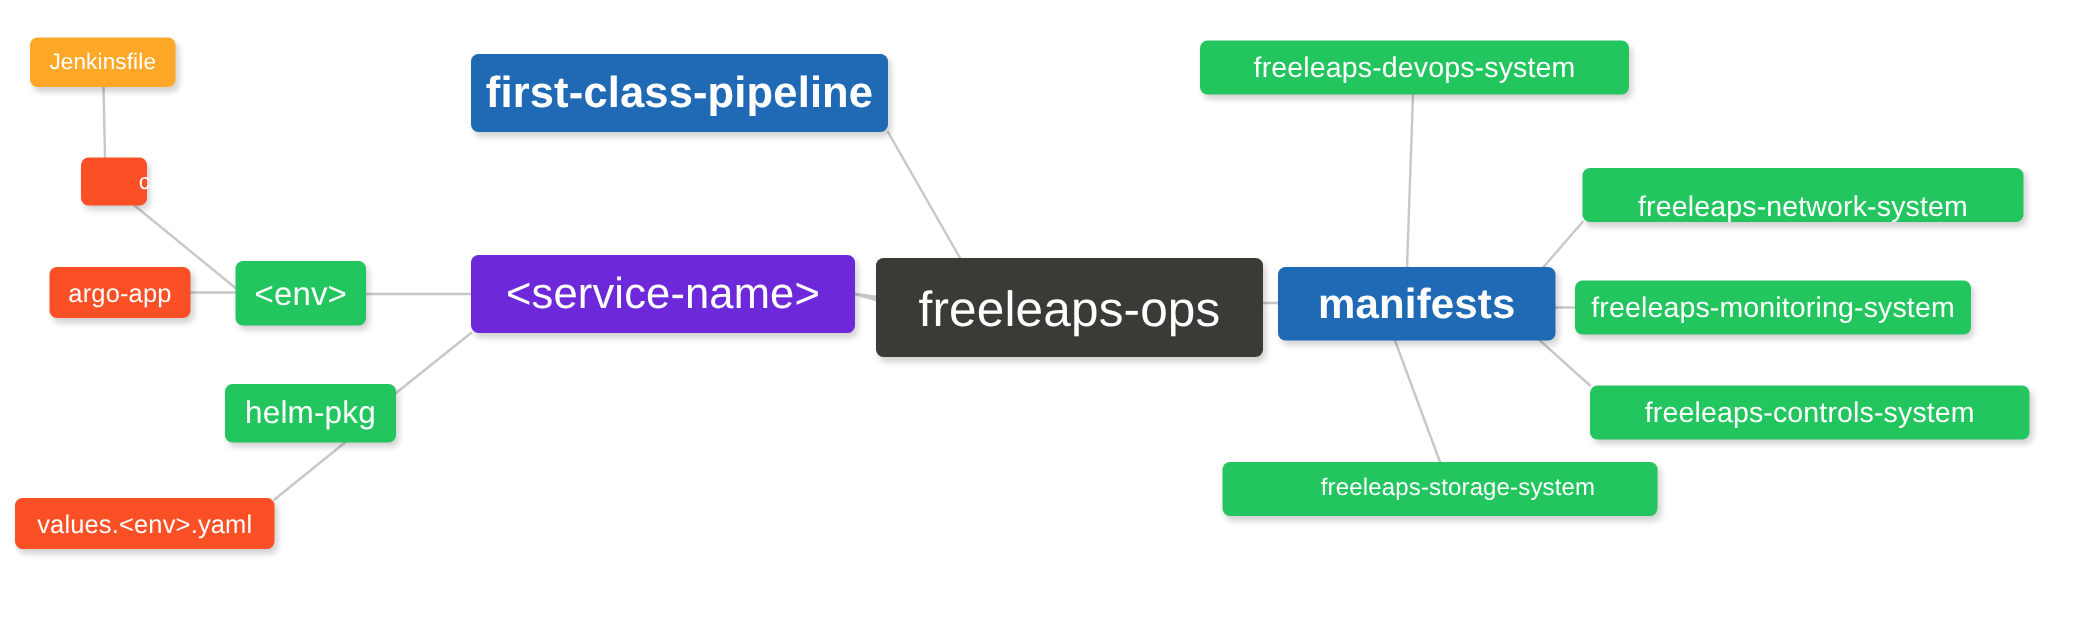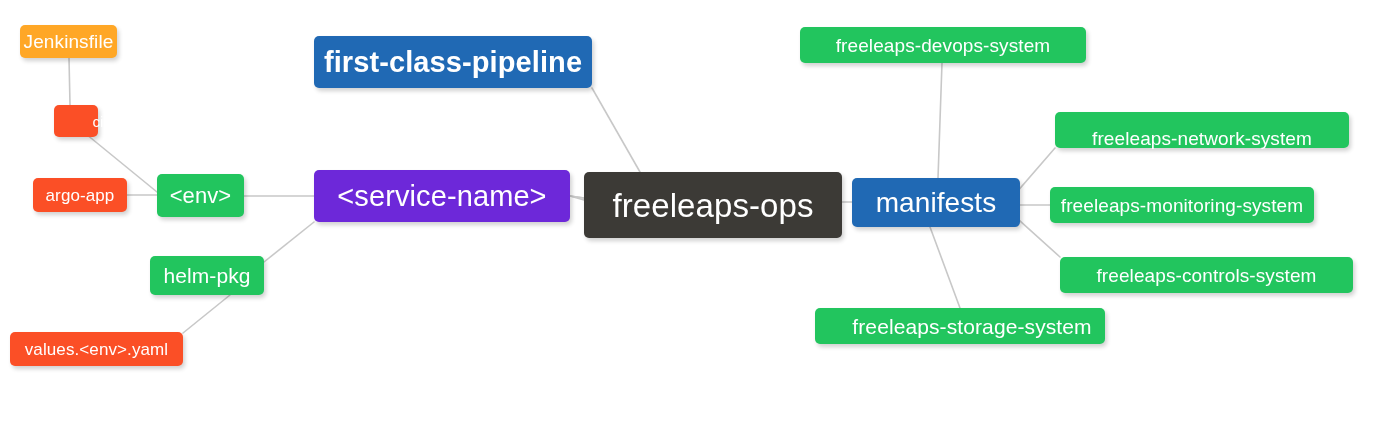--- a/index.html
+++ b/index.html
@@ -61,21 +61,21 @@
       <path d="M 930 227 L 960 308" stroke="#c8c8c8" stroke-width="1.6" fill="none" stroke-linecap="round"></path>
       <path d="M 314 196 L 244 196" stroke="#c8c8c8" stroke-width="1.6" fill="none" stroke-linecap="round"></path>
       <path d="M 314 222 L 264 262" stroke="#c8c8c8" stroke-width="1.6" fill="none" stroke-linecap="round"></path>
       <path d="M 157 192 L 86 134" stroke="#c8c8c8" stroke-width="1.6" fill="none" stroke-linecap="round"></path>
       <path d="M 157 195 L 127 195" stroke="#c8c8c8" stroke-width="1.6" fill="none" stroke-linecap="round"></path>
       <path d="M 70 105 L 69 58" stroke="#c8c8c8" stroke-width="1.6" fill="none" stroke-linecap="round"></path>
       <path d="M 230 295 L 183 333" stroke="#c8c8c8" stroke-width="1.6" fill="none" stroke-linecap="round"></path>
     </svg>
 
   <div id="nodes">
-      <div class="node" style="left: 20px; top: 25px; width: 97px; height: 33px; background: rgb(255, 167, 38); font-size: 19px; align-items: center;">
+      <div class="node" style="left: 20px; top: 25px; width: 97px; height: 33px; background: rgb(255, 167, 38); font-size: 15px; align-items: center;">
         <span class="node-label">Jenkinsfile</span>
       </div>
       <div class="node" style="left: 54px; top: 105px; width: 32px; height: 32px; background: rgb(251, 79, 38); font-size: 15px; padding-left: 44px;">
         <span class="node-label">ci</span>
       </div>
       <div class="node" style="left: 33px; top: 178px; width: 94px; height: 34px; background: rgb(251, 79, 38); font-size: 17px;">
         <span class="node-label">argo-app</span>
       </div>
       <div class="node" style="left: 157px; top: 174px; width: 87px; height: 43px; background: rgb(34, 197, 94); font-size: 22px;">
         <span class="node-label">&lt;env&gt;</span>
@@ -88,33 +88,33 @@
       </div>
       <div class="node" style="left: 314px; top: 36px; width: 278px; height: 52px; background: rgb(32, 105, 180); font-size: 29px; font-weight: bold;">
         <span class="node-label">first-class-pipeline</span>
       </div>
       <div class="node" style="left: 314px; top: 170px; width: 256px; height: 52px; background: #6d28d9; font-size: 29px;">
         <span class="node-label">&lt;service-name&gt;</span>
       </div>
       <div class="node" style="left: 584px; top: 172px; width: 258px; height: 66px; background: rgb(60, 58, 54); font-size: 33px;">
         <span class="node-label">freeleaps-ops</span>
       </div>
-      <div class="node" style="left: 852px; top: 178px; width: 168px; height: 49px; background: rgb(32, 105, 180); font-size: 28px;">
+      <div class="node" style="left: 852px; top: 178px; width: 185px; height: 49px; background: rgb(32, 105, 180); font-size: 28px; font-weight: bold;">
         <span class="node-label">manifests</span>
       </div>
       <div class="node" style="left: 800px; top: 27px; width: 286px; height: 36px; background: rgb(34, 197, 94); font-size: 19px;">
         <span class="node-label">freeleaps-devops-system</span>
       </div>
       <div class="node" style="left: 1055px; top: 112px; width: 294px; height: 36px; background: rgb(34, 197, 94); font-size: 19px; align-items: flex-end;">
         <span class="node-label">freeleaps-network-system</span>
       </div>
       <div class="node" style="left: 1050px; top: 187px; width: 264px; height: 36px; background: rgb(34, 197, 94); font-size: 19px;">
         <span class="node-label">freeleaps-monitoring-system</span>
       </div>
       <div class="node" style="left: 1060px; top: 257px; width: 293px; height: 36px; background: rgb(34, 197, 94); font-size: 19px;">
         <span class="node-label">freeleaps-controls-system</span>
       </div>
-      <div class="node" style="left: 815px; top: 308px; width: 290px; height: 36px; background: rgb(34, 197, 94); font-size: 21px; padding-left: 24px;">
+      <div class="node" style="left: 815px; top: 308px; width: 290px; height: 36px; background: rgb(34, 197, 94); font-size: 16px; padding-left: 24px;">
         <span class="node-label">freeleaps-storage-system</span>
       </div>
     </div>
 
 </div>
 
 </body></html>

